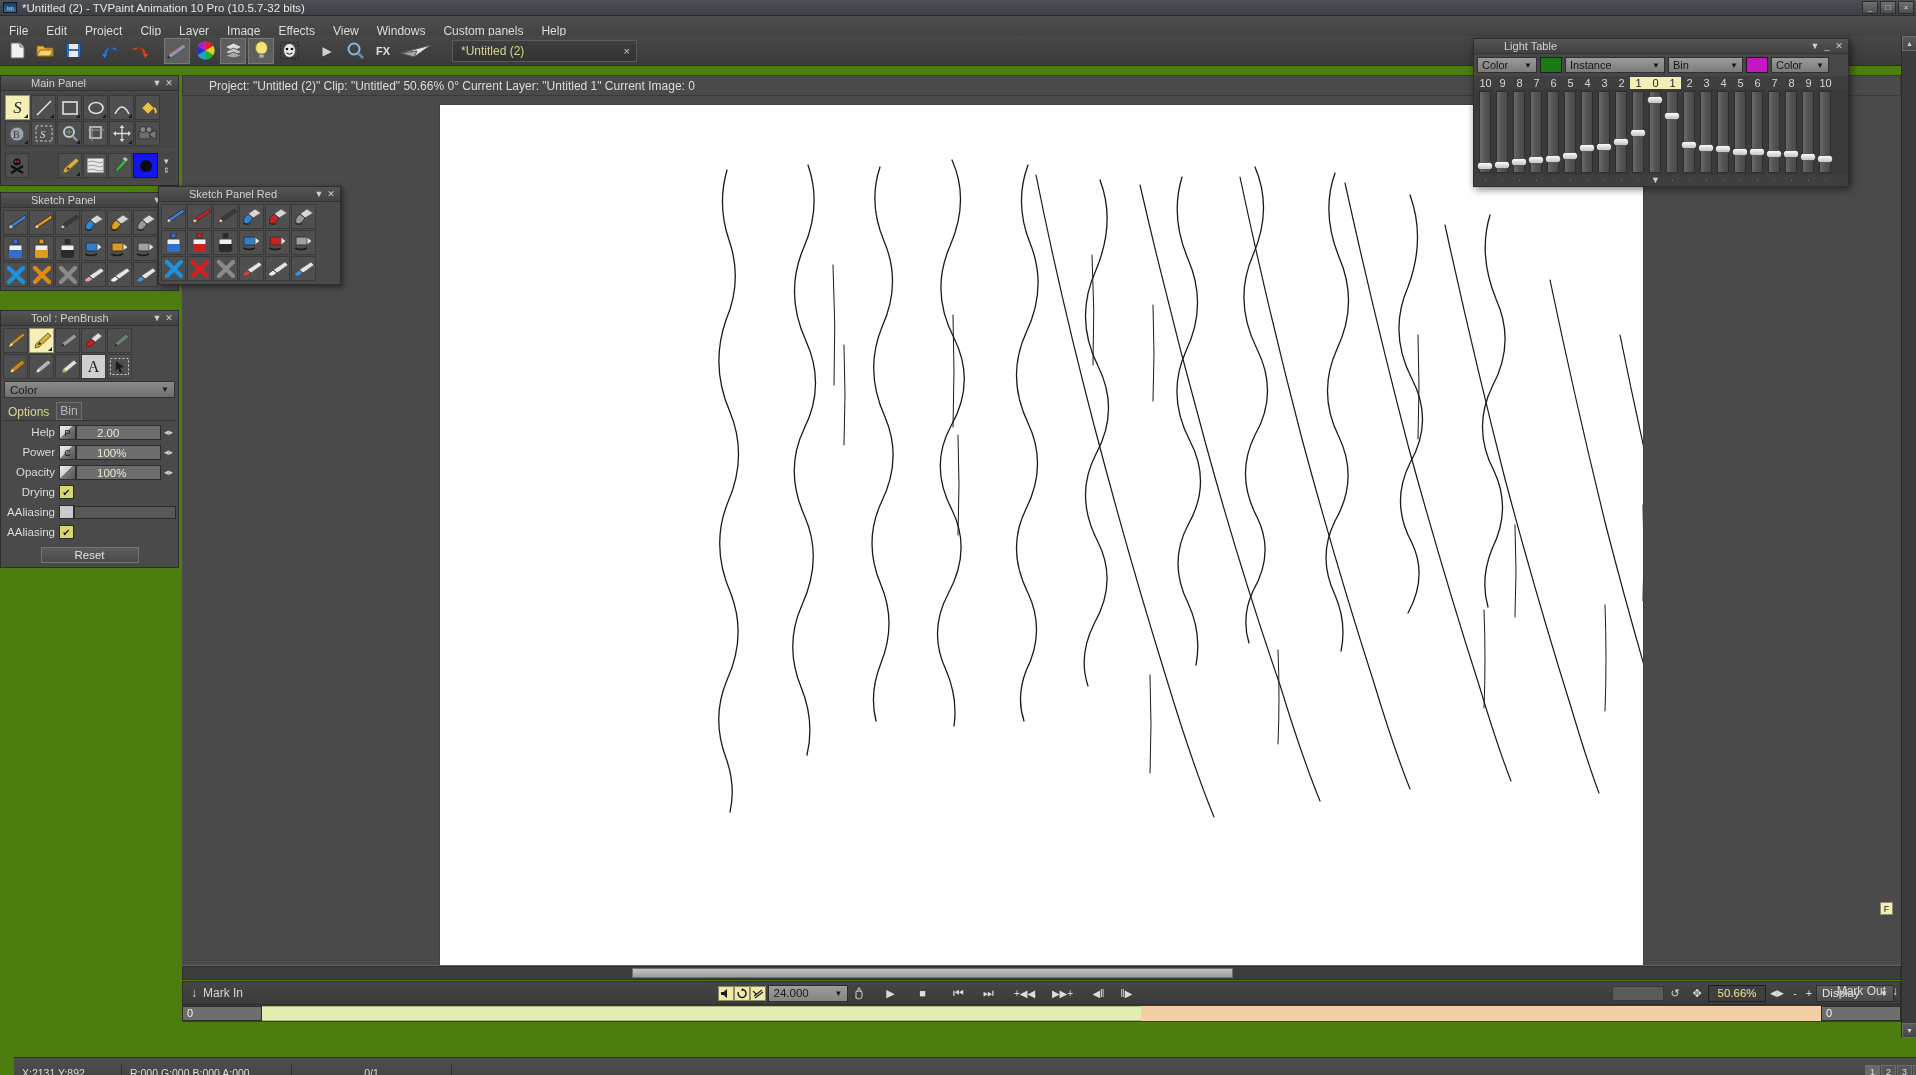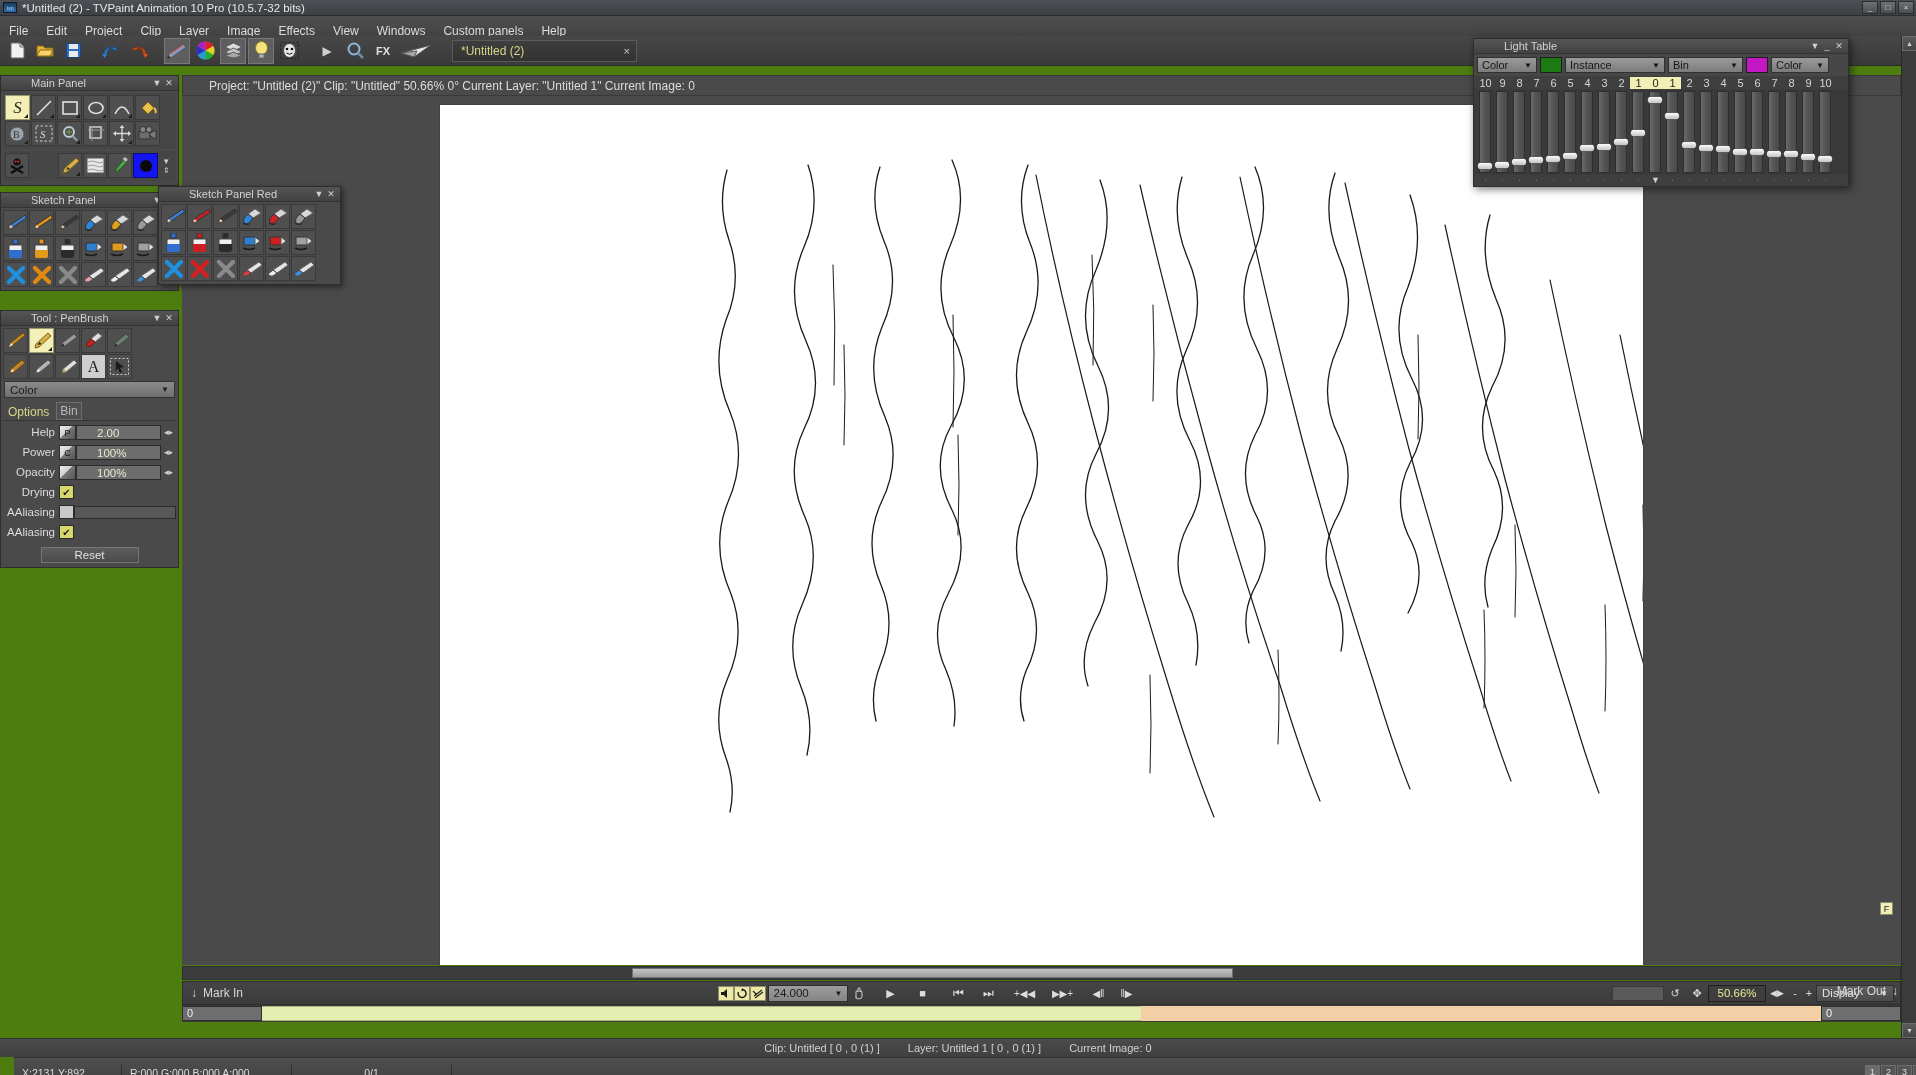--- a/index.html
+++ b/index.html
@@ -1219,25 +1219,20 @@
     <span>↓</span>
   </div>
 
   <div class="timebar">
     <div class="tb-left">0</div>
     <div class="tb-green"></div>
     <div class="tb-orange"></div>
     <div class="tb-right">0</div>
   </div>
 
-  <div class="statusbar1">
-    <span>Clip: Untitled [ 0 , 0  (1) ]</span>
-    <span>Layer: Untitled 1 [ 0 , 0  (1) ]</span>
-    <span>Current Image: 0</span>
-  </div>
   <div class="statusbar2">
     <div class="sb2cell" style="width:108px">X:2131  Y:892</div>
     <div class="sb2cell" style="width:170px">R:000 G:000 B:000 A:000</div>
     <div class="sb2cell" style="width:160px;justify-content:center">0/1</div>
     <div class="sb2cell" style="flex:1;border-right:none"></div>
     <div class="pagebtns" id="pageBtns">
         <div class="pagebtn act">1</div>
         <div class="pagebtn">2</div>
         <div class="pagebtn">3</div>
         <div class="pagebtn">4</div>

